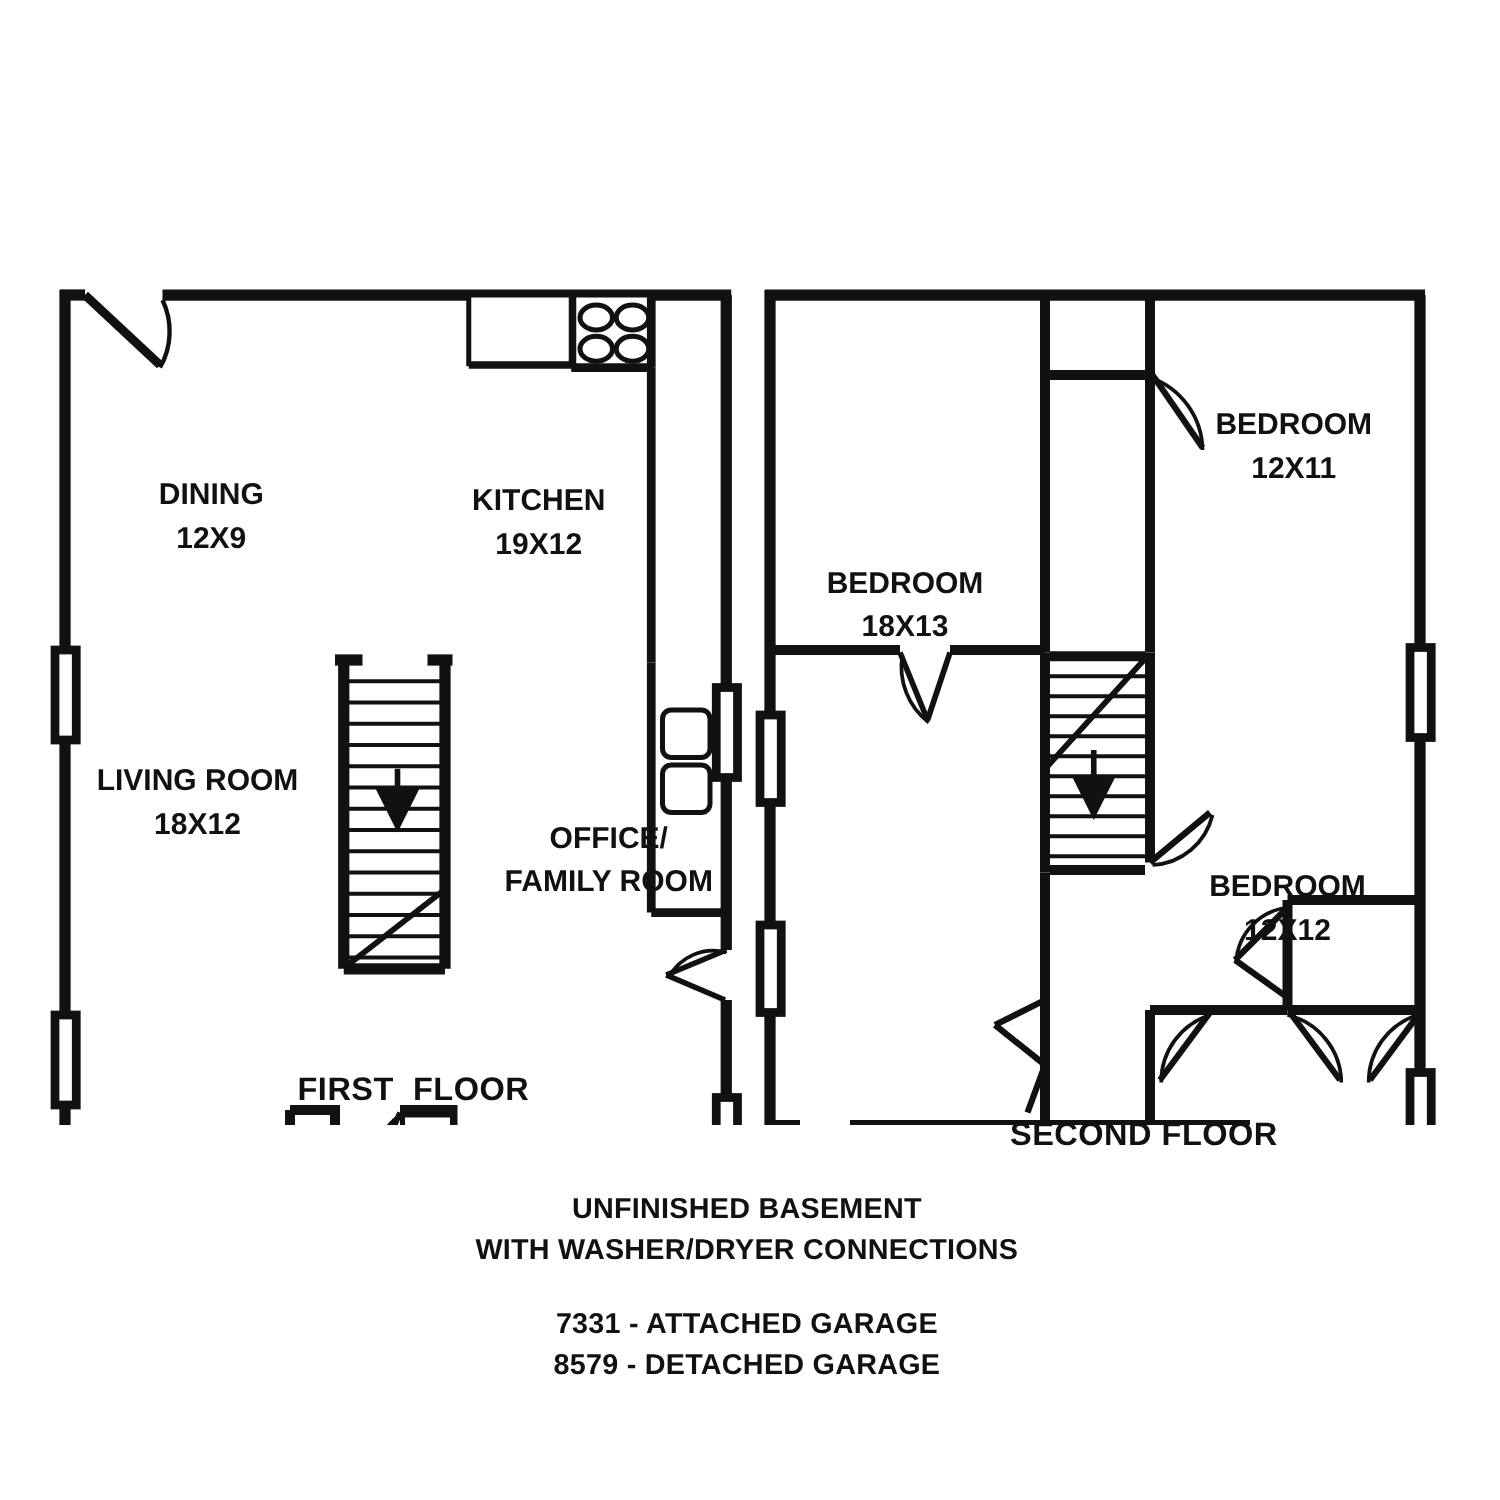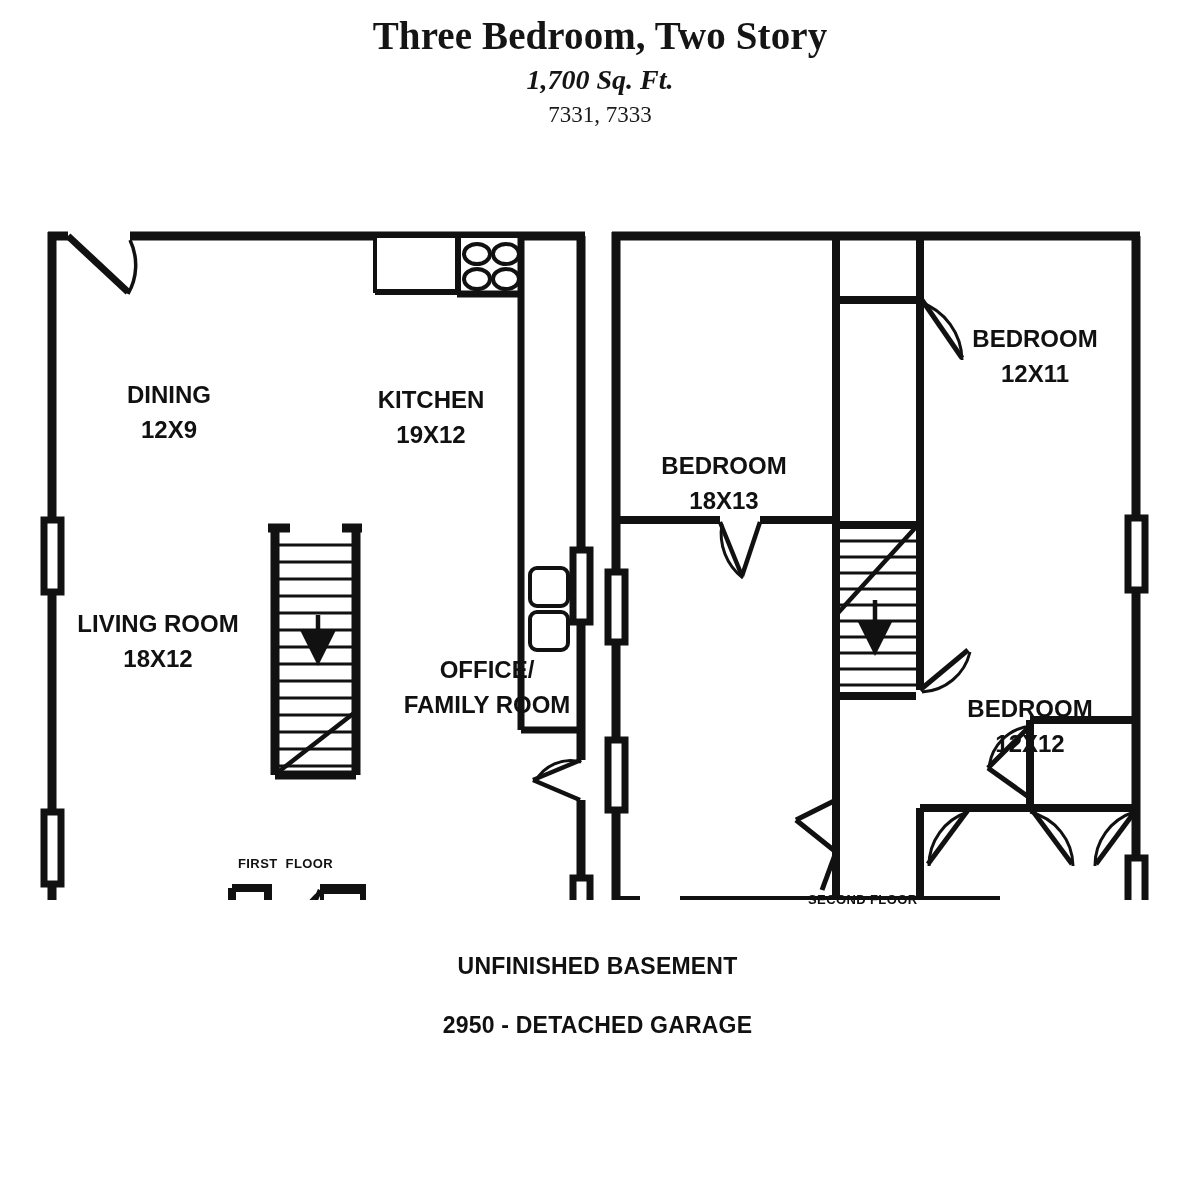--- a/index.html
+++ b/index.html
@@ -41,21 +41,21 @@
     color:#1a1a1a;
   }
 
   
   .plans{position:absolute;left:0;top:200px;width:1200px;height:700px;}
   svg{display:block;}
 
   
   .floor-caption{
     position:absolute;
-    font-size:13px;
+    font-size:26px;
     font-weight:700;
     letter-spacing:.4px;
     color:#111;
     white-space:pre;
     text-align:center;
   }
   #cap-first{left:238px;top:856px;}
   #cap-second{left:808px;top:892px;}
 
   
@@ -68,25 +68,20 @@
     color:#111;
   }
   .foot-gap{height:26px;}
   .foot-line.sm{font-size:23px;}
 </style>
 </head>
 <body>
 
 <div class="page">
 
-  <div class="header">
-    <div class="title">Three Bedroom, Two Story</div>
-    <div class="subtitle">1,700 Sq. Ft.</div>
-    <div class="unitnums">7331, 7333</div>
-  </div>
 
   <div class="plans">
   <svg width="1200" height="700" viewBox="0 0 1200 700" xmlns="http://www.w3.org/2000/svg">
     <defs>
       <marker id="arrhead" markerWidth="9" markerHeight="9" refX="4.5" refY="4.5" orient="auto">
         <path d="M0.5,0.5 L8.5,4.5 L0.5,8.5 Z" fill="#111"></path>
       </marker>
     </defs>
 
     <g fill="none" stroke="#111111" stroke-linecap="butt">
@@ -423,17 +418,19 @@
       <text x="1030" y="552" font-size="24">12X12</text>
     </g>
   </svg>
   </div>
 
   <div class="floor-caption" id="cap-first">FIRST  FLOOR</div>
   <div class="floor-caption" id="cap-second">SECOND FLOOR</div>
 
   <div class="footer">
     <div class="foot-line">UNFINISHED BASEMENT</div>
+    <div class="foot-line">WITH WASHER/DRYER CONNECTIONS</div>
     <div class="foot-gap"></div>
-    <div class="foot-line sm">2950 - DETACHED GARAGE</div>
+    <div class="foot-line sm">7331 - ATTACHED GARAGE</div>
+    <div class="foot-line sm">8579 - DETACHED GARAGE</div>
   </div>
 
 </div>
 
 </body></html>

